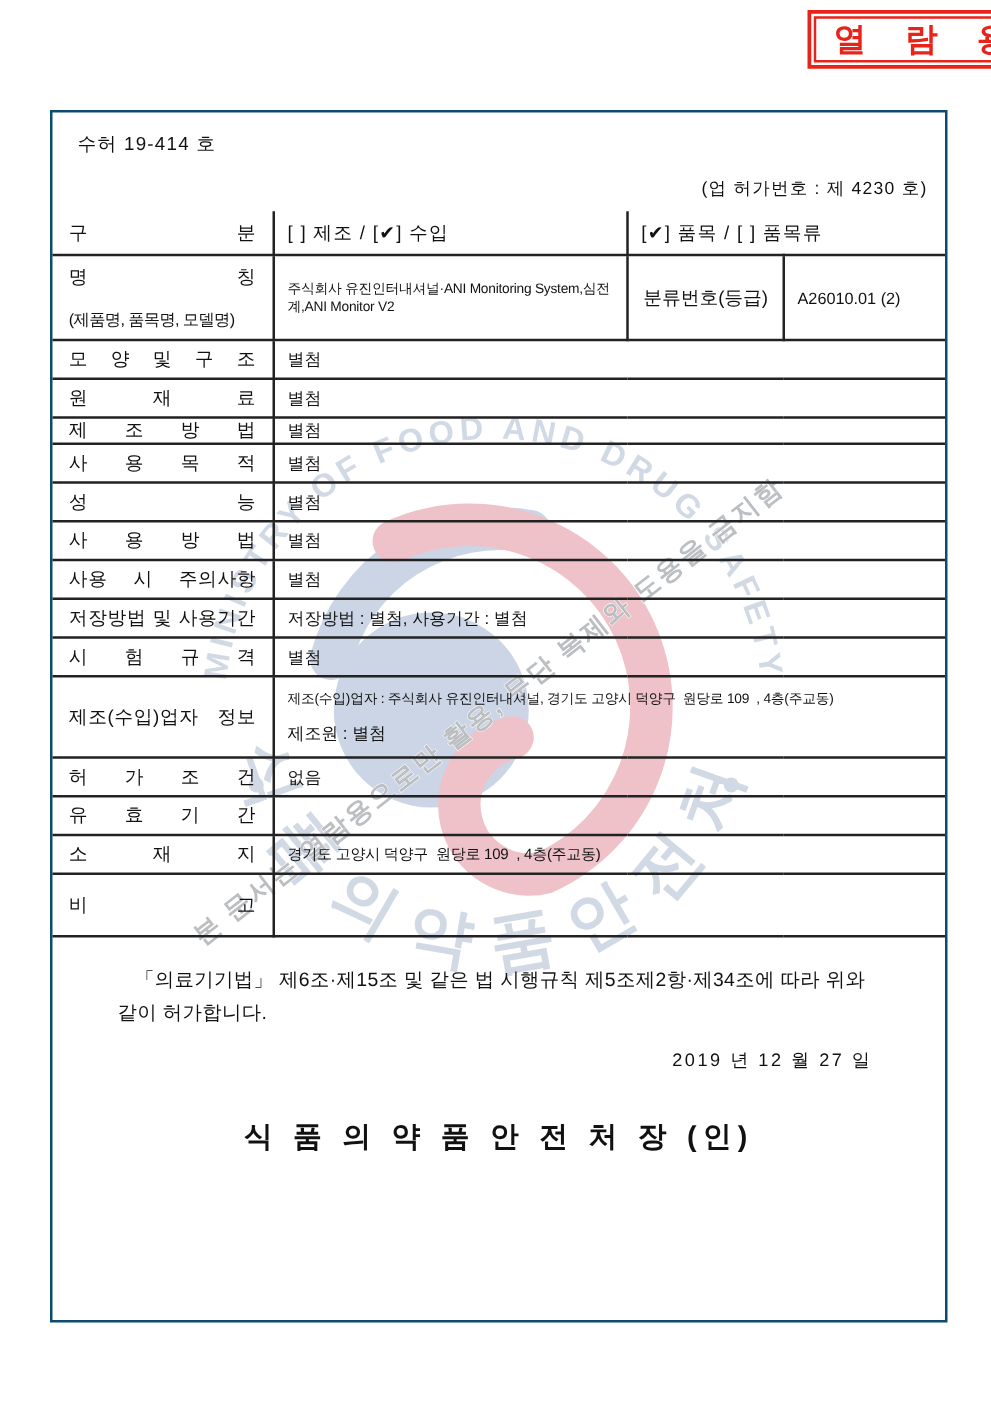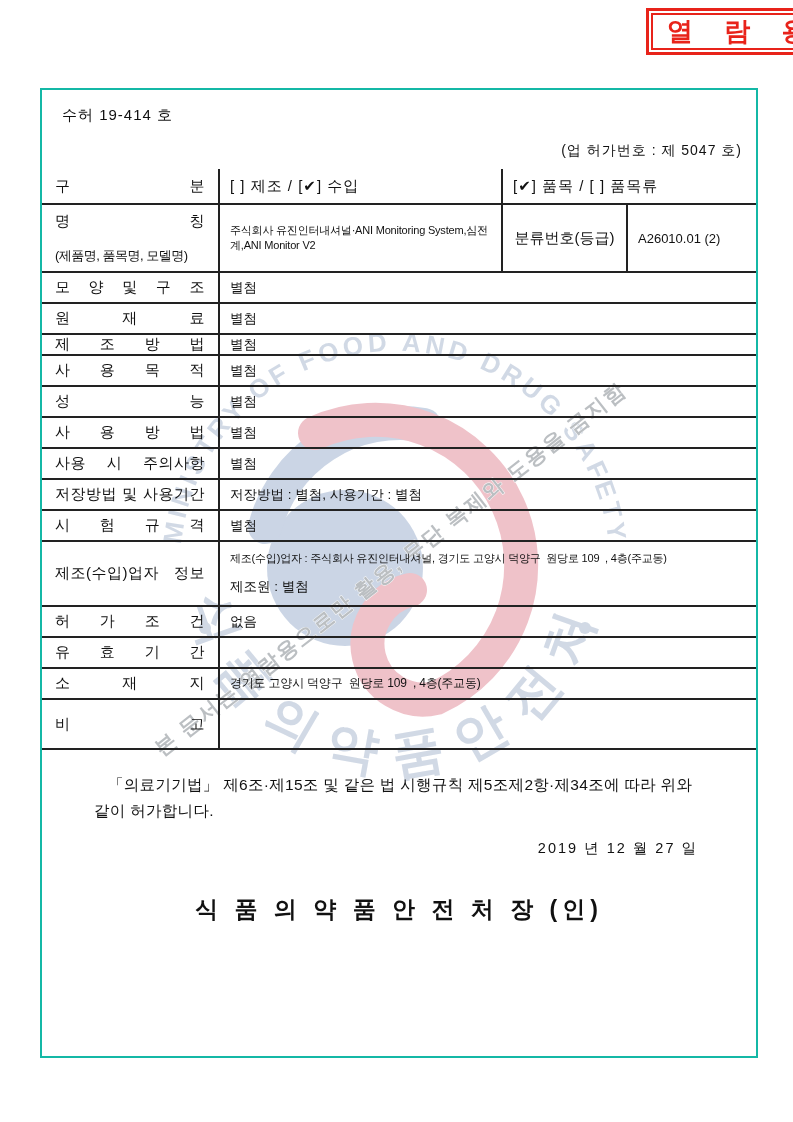--- a/index.html
+++ b/index.html
@@ -6,21 +6,21 @@
   .page{position:relative;width:793px;height:1122px;background:#fff;overflow:hidden;
         font-family:"Liberation Sans","DejaVu Sans",sans-serif;color:#111;}
   
   .stamp{position:absolute;left:646px;top:8px;border:3px solid #e8231a;padding:2px;z-index:5;background:transparent;}
   .stamp-inner{border:2px solid #e8231a;padding:2px 6px 2px 14px;font-size:26px;font-weight:bold;
                color:#e8231a;letter-spacing:12px;white-space:nowrap;line-height:1.1;}
   
   .watermark{position:absolute;left:130px;top:268px;width:530px;height:560px;z-index:0;opacity:.6;pointer-events:none;}
   .watermark svg{width:100%;height:100%;}
   
-  .docbox{position:absolute;left:40px;top:88px;width:714px;height:966px;border:2px solid #14b8a6;z-index:1;background:transparent;}
+  .docbox{position:absolute;left:40px;top:88px;width:714px;height:966px;border:2px solid #0c4a6e;z-index:1;background:transparent;}
   .license{margin:16px 0 0 20px;font-size:15px;letter-spacing:1px;}
   .title{text-align:center;font-size:30px;font-weight:bold;letter-spacing:5px;margin-top:12px;}
   .bizno{text-align:right;font-size:14px;margin:17px 14px 9px 0;letter-spacing:1px;}
   
   table{border-collapse:collapse;table-layout:fixed;width:714px;background:transparent;position:relative;z-index:2;}
   td{border:2px solid #222;padding:0 10px;font-size:13px;vertical-align:middle;overflow:hidden;}
   td:first-child{border-left:none;}
   td:last-child{border-right:none;}
   tr:first-child td{border-top:none;}
   .lbl{font-size:15px;text-align:justify;text-align-last:justify;padding:0 13px;font-weight:500;letter-spacing:0.5px;}
@@ -70,21 +70,21 @@
 
       <g transform="translate(260,300) rotate(-38)">
         <text x="0" y="8" text-anchor="middle" font-size="21" font-weight="bold" letter-spacing="2" fill="#8f959b" stroke="#ffffff" stroke-width="0.8" paint-order="stroke" font-family="Liberation Sans, sans-serif">본 문서는 열람용으로만 활용, 무단 복제와 도용을 금지함</text>
       </g>
     </svg>
   </div>
 
   <div class="docbox">
 
     <div class="license">수허 19-414 호</div>
-    <div class="bizno">(업 허가번호 : 제 5047 호)</div>
+    <div class="bizno">(업 허가번호 : 제 4230 호)</div>
 
     <table>
       <colgroup>
           <col style="width:177px">
           <col style="width:283px">
           <col style="width:125px">
           <col style="width:129px">
         </colgroup>
 
       <tbody>

